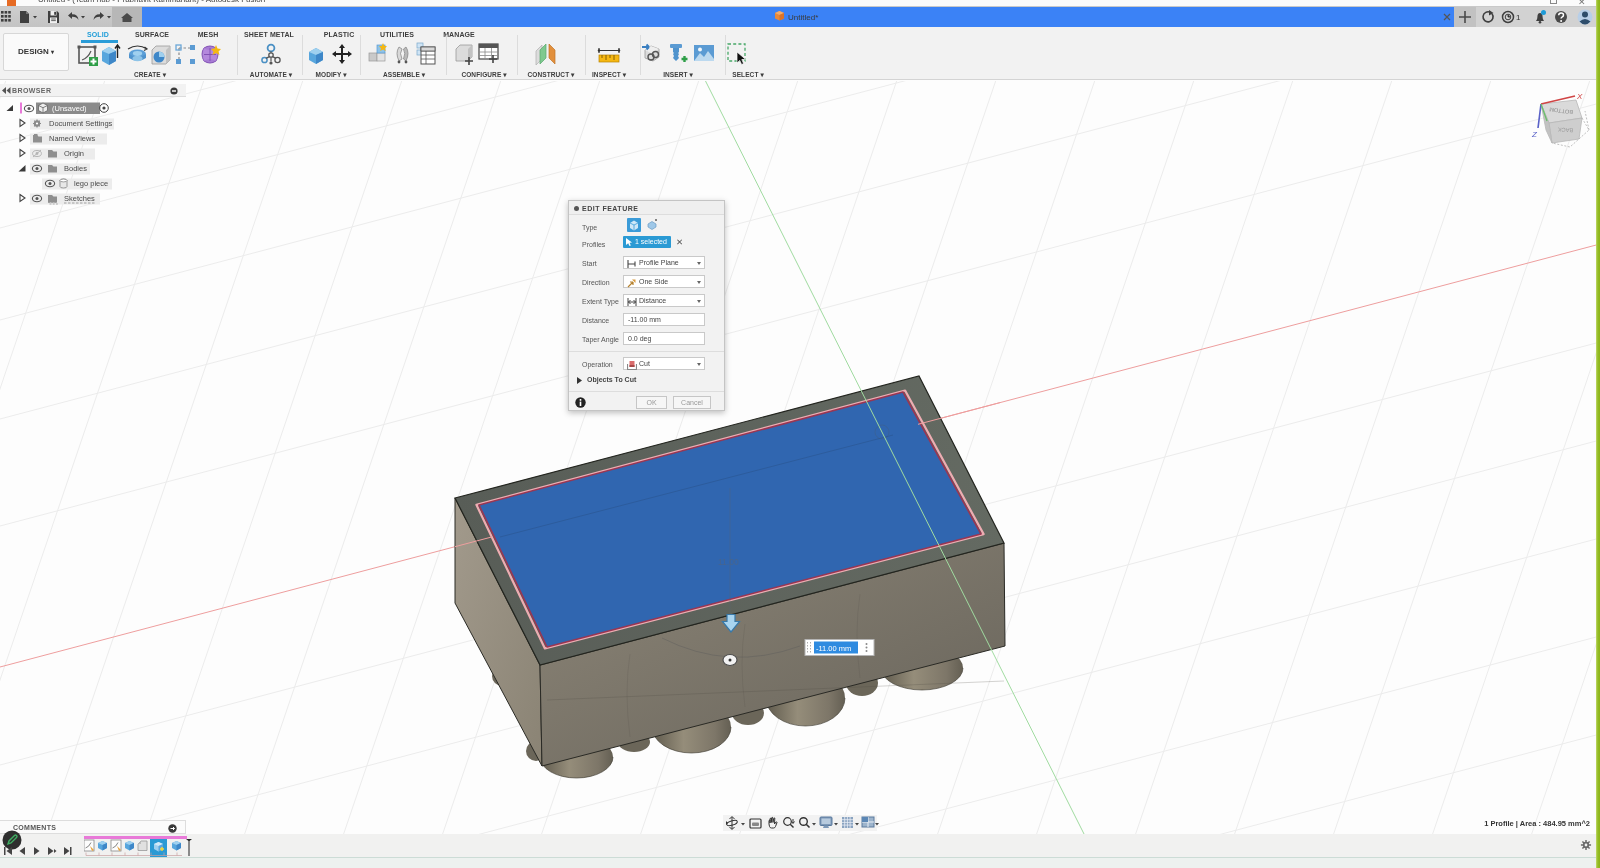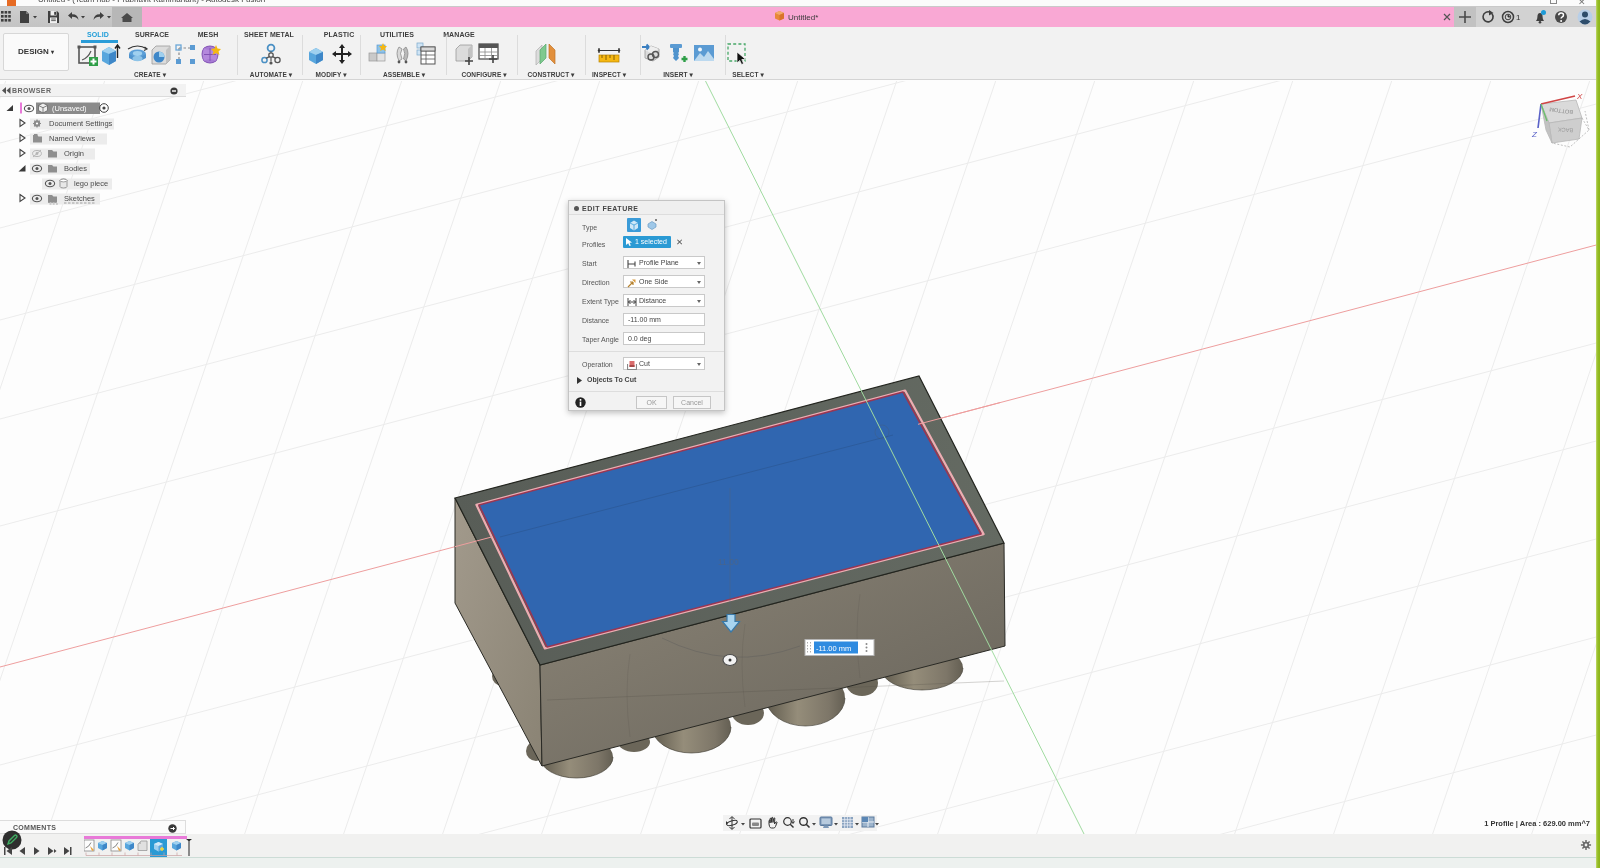--- a/index.html
+++ b/index.html
@@ -4,21 +4,21 @@
 <style>
   * { margin:0; padding:0; box-sizing:border-box; }
   html,body { width:1600px; height:868px; overflow:hidden; font-family:"Liberation Sans", sans-serif; background:#fdfdfd; }
   #stage { position:relative; width:1600px; height:868px; overflow:hidden; }
   .abs { position:absolute; }
   
   #titlebar { left:0; top:0; width:1600px; height:6px; background:#fbfbfb; overflow:hidden; }
   #titlebar .tt { position:absolute; left:38px; top:-5px; font-size:8px; color:#444; white-space:nowrap; }
   #titlebar .logo { position:absolute; left:7px; top:-2px; width:9px; height:9px; background:#e66b24; }
   #topsep { left:0; top:6px; width:1600px; height:1px; background:#c9c9c9; }
-  #qat { left:0; top:7px; width:1600px; height:20px; background:#f9a8d4; }
+  #qat { left:0; top:7px; width:1600px; height:20px; background:#3b82f6; }
   #qatleft { position:absolute; left:0; top:0; width:142px; height:20px; background:linear-gradient(#cecece,#c3c3c3); }
   #homebtn { position:absolute; left:112px; top:0; width:30px; height:20px; background:#b7b7b7; }
   #tabright { position:absolute; left:1454px; top:0; width:146px; height:20px; background:#d2d2d2; }
   
   #ribbon { left:0; top:27px; width:1600px; height:53px; background:#f2f2f2; border-bottom:1px solid #d4d4d4; }
   .rtab { position:absolute; top:4px; font-size:7px; font-weight:600; color:#3d3d3d; letter-spacing:.1px; transform:translateX(-50%); }
   .rlabel { position:absolute; top:44px; font-size:6.5px; font-weight:700; color:#3d3d3d; letter-spacing:.1px; white-space:nowrap; transform:translateX(-50%); }
   .rsep { position:absolute; top:8px; width:1px; height:40px; background:#dcdcdc; }
   #designbtn { position:absolute; left:3px; top:6px; width:66px; height:38px; background:#fafafa; border:1px solid #d7d7d7; border-radius:2px; font-size:8px; font-weight:700; color:#333; text-align:center; line-height:36px; }
   #solidline { position:absolute; left:81px; top:13px; width:37px; height:3px; background:#2a9cd8; }
@@ -741,15 +741,15 @@
       <path d="M132 8 L136 8 L134 10.5 Z" fill="#444"></path>
 
       <g transform="translate(139,2)">
         <rect x="0" y="0" width="12" height="10" fill="#9db4cc" stroke="#5a7a9e" stroke-width="1"></rect>
         <path d="M6 0 L6 10 M0 5 L12 5" stroke="#e8eef5" stroke-width="1"></path>
         <rect x="0" y="0" width="6" height="5" fill="#5b87b5"></rect>
       </g>
       <path d="M152 8 L156 8 L154 10.5 Z" fill="#444"></path>
     </svg>
   </div>
-  <div id="profiletext" class="abs">1 Profile | Area : 629.00 mm^7</div>
+  <div id="profiletext" class="abs">1 Profile | Area : 484.95 mm^2</div>
   <div id="greenstrip" class="abs"></div>
 </div>
 
 </body></html>

